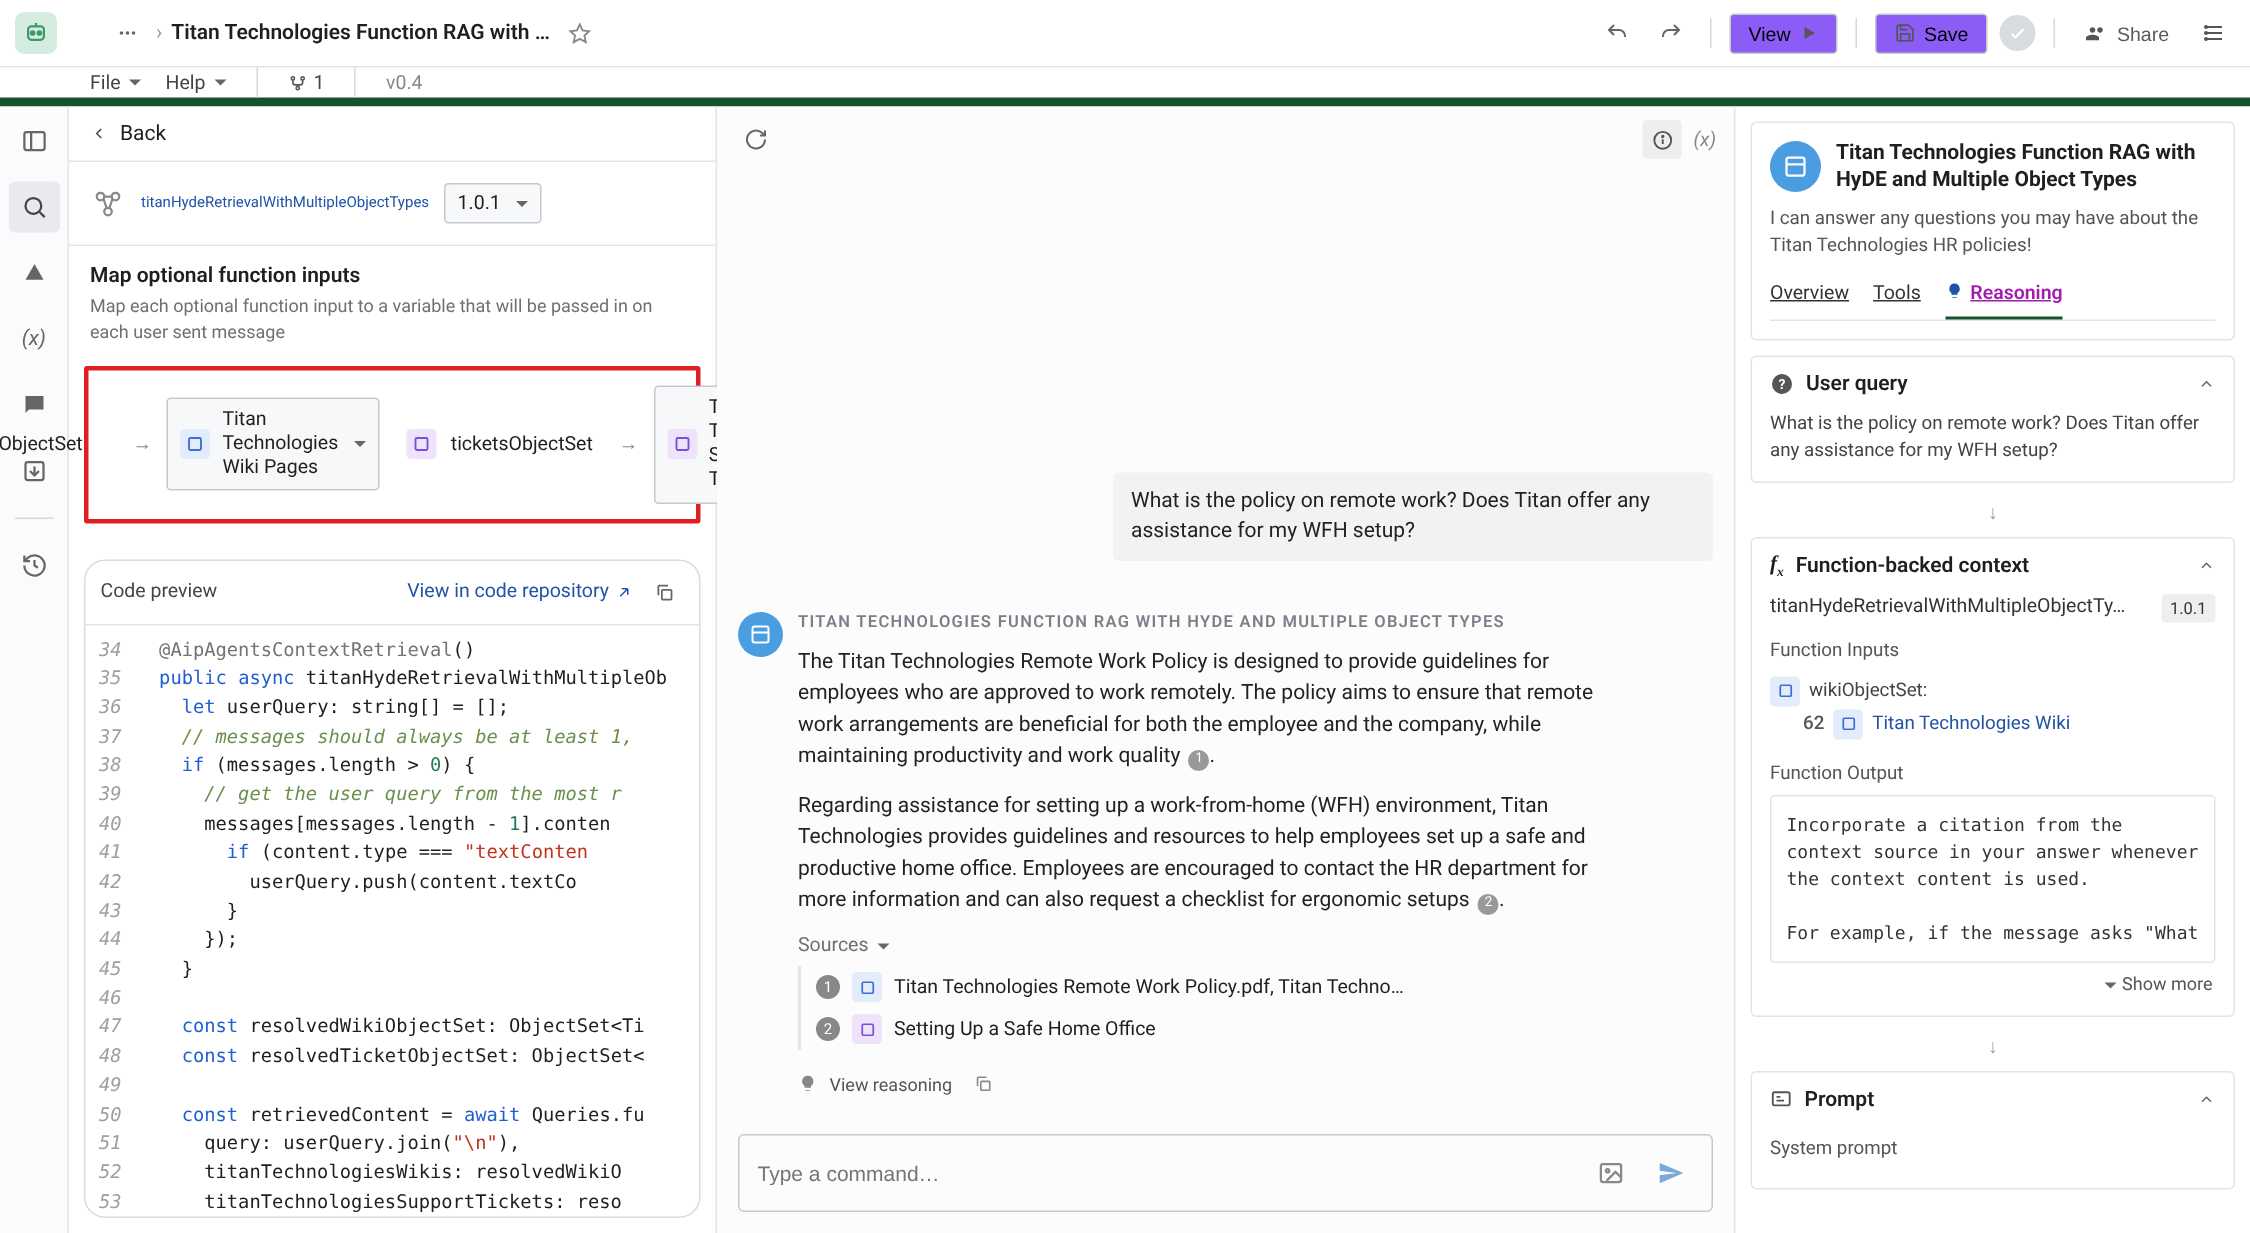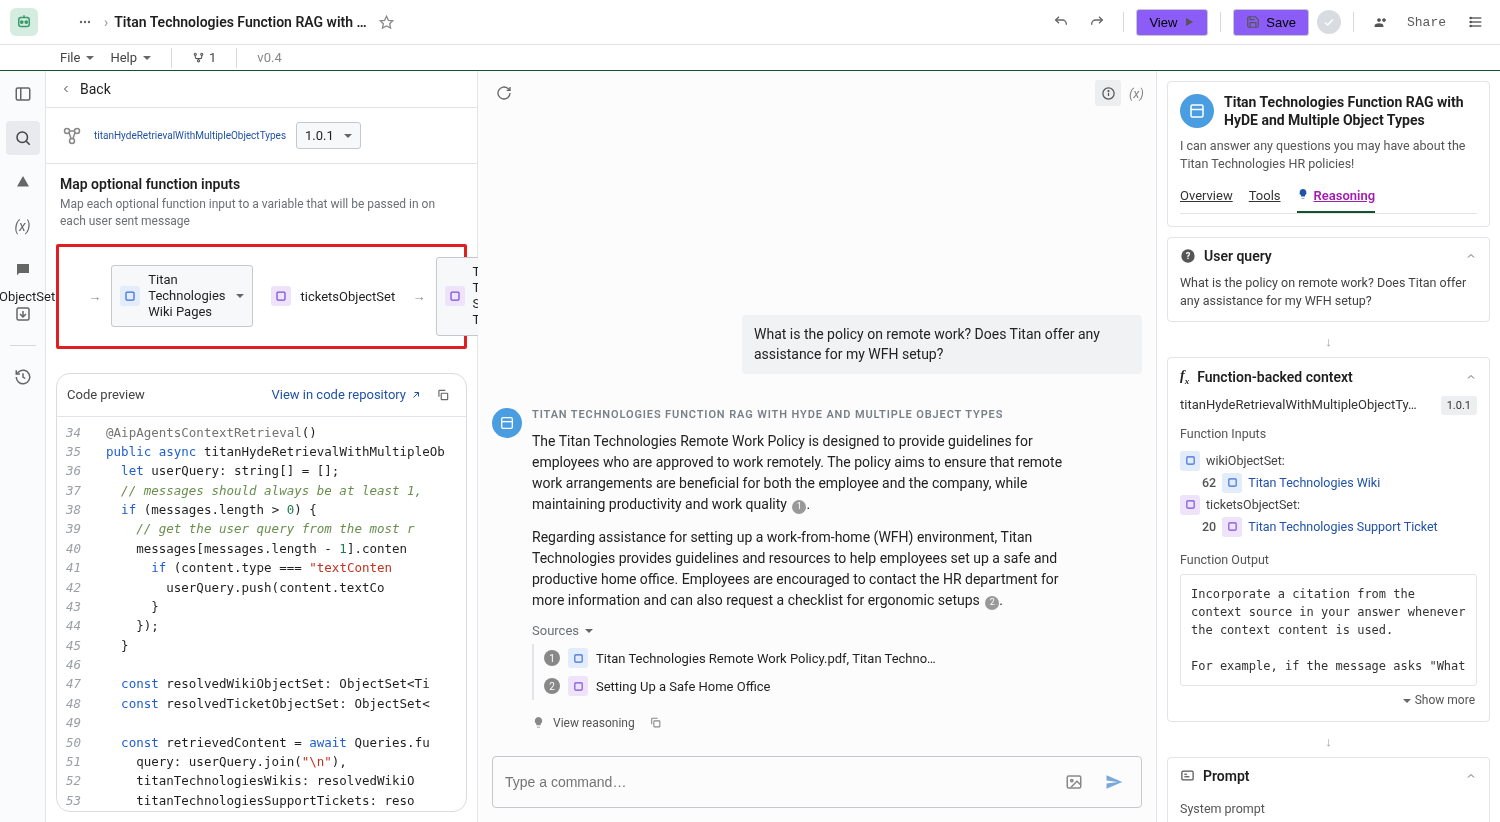--- a/index.html
+++ b/index.html
@@ -10,21 +10,21 @@
 .topbar { display: flex; align-items: center; height: 45px; border-bottom: 1px solid #e1e4e8; padding: 0 10px; gap: 8px; }
 .topbar .crumb { display: flex; align-items: center; gap: 6px; font-size: 14px; }
 .topbar .title { font-weight: 600; }
 .topbar .spacer { flex: 1; }
 .icon-btn { background: none; border: none; padding: 6px; cursor: pointer; color: #5a5a5a; display: inline-flex; align-items: center; justify-content: center; border-radius: 3px; }
 .btn { display: inline-flex; align-items: center; gap: 6px; padding: 5px 12px; border: 1px solid #c5c8cc; background: #8b5cf6; border-radius: 3px; font-size: 13px; cursor: pointer; }
 .vline { width: 1px; height: 20px; background: #d8d8d8; margin: 0 4px; }
 .menu-item { display: inline-flex; align-items: center; gap: 4px; cursor: pointer; }
 .caret { width: 0; height: 0; border-left: 4px solid transparent; border-right: 4px solid transparent; border-top: 4px solid #666; display: inline-block; margin-left: 2px; }
 
-.second-row { display:flex; align-items:center; padding: 0 10px 0 60px; height: 26px; gap: 16px; color:#444; font-size:13px; border-bottom:1px solid #14532d; }
+.second-row { display:flex; align-items:center; padding: 0 10px 0 60px; height: 26px; gap: 16px; color:#444; font-size:13px; border-bottom:6px solid #14532d; }
 
 
 .main { display: flex; flex: 1; min-height: 0; }
 .rail { width: 46px; background: #fafbfc; border-right: 1px solid #e1e4e8; display: flex; flex-direction: column; align-items: center; padding-top: 6px; gap: 10px; }
 .rail .ritem { width: 34px; height: 34px; display: flex; align-items: center; justify-content: center; border-radius: 4px; color: #5a5a5a; cursor: pointer; }
 .rail .ritem.active { background: #e8eaed; }
 
 .left-panel { width: 432px; border-right: 1px solid #e1e4e8; display: flex; flex-direction: column; background: #fff; }
 .back-row { display: flex; align-items: center; gap: 8px; padding: 10px 14px; border-bottom: 1px solid #e1e4e8; font-size: 14px; }
 .fn-row { display: flex; align-items: center; gap: 10px; padding: 14px; border-bottom: 1px solid #e1e4e8; }
@@ -164,21 +164,21 @@
           <polyline points="7 3 7 8 15 8"></polyline>
         </svg>
         <span>Save</span>
       </button>
     <button class="icon-btn" style="background:#d8dce0;border-radius:50%;width:24px;height:24px;">
         <svg width="13" height="13" viewBox="0 0 24 24" fill="none" stroke="#fff" stroke-width="3">
           <polyline points="20 6 9 17 4 12"></polyline>
         </svg>
       </button>
     <span class="vline"></span>
-    <button class="icon-btn" style="display:flex;gap:18px;padding:5px 8px;font-family:Liberation Mono, monospace;">
+    <button class="icon-btn" style="display:flex;gap:6px;padding:5px 8px;">
         <svg width="15" height="15" viewBox="0 0 24 24" fill="#555">
           <path d="M16 11c1.66 0 3-1.34 3-3s-1.34-3-3-3-3 1.34-3 3 1.34 3 3 3zM8 11c1.66 0 3-1.34 3-3S9.66 5 8 5 5 6.34 5 8s1.34 3 3 3zM8 13c-2.33 0-7 1.17-7 3.5V19h14v-2.5c0-2.33-4.67-3.5-7-3.5z"></path>
         </svg>
         <span style="font-size:13px;">Share</span>
       </button>
     <button class="icon-btn">
         <svg width="16" height="16" viewBox="0 0 24 24" fill="none" stroke="#555" stroke-width="2">
           <line x1="4" y1="6" x2="20" y2="6"></line>
           <line x1="4" y1="12" x2="20" y2="12"></line>
           <line x1="4" y1="18" x2="20" y2="18"></line>
@@ -521,39 +521,20 @@
     <div class="input-sub">
       <span class="count-pill">62</span>
       <span class="obj-icon blue">
                     <svg width="11" height="11" viewBox="0 0 24 24" fill="none" stroke="currentColor" stroke-width="2.5">
                       <rect x="4" y="4" width="16" height="16" rx="2"></rect>
                     </svg>
                   </span>
       <span>Titan Technologies Wiki</span>
     </div>
               </div>
-              <div>
-    <div class="input-item">
-      <span class="obj-icon purple">
-                    <svg width="11" height="11" viewBox="0 0 24 24" fill="none" stroke="currentColor" stroke-width="2.5">
-                      <rect x="4" y="4" width="16" height="16" rx="2"></rect>
-                    </svg>
-                  </span>
-      <span>ticketsObjectSet:</span>
-    </div>
-    <div class="input-sub">
-      <span class="count-pill">20</span>
-      <span class="obj-icon purple">
-                    <svg width="11" height="11" viewBox="0 0 24 24" fill="none" stroke="currentColor" stroke-width="2.5">
-                      <rect x="4" y="4" width="16" height="16" rx="2"></rect>
-                    </svg>
-                  </span>
-      <span>Titan Technologies Support Ticket</span>
-    </div>
-              </div>
             </div>
           <div class="subhead" style="margin-top:14px;">Function Output</div>
           <div class="output-box">Incorporate a citation from the context source in your answer whenever the context content is used.
 
 For example, if the message asks "What</div>
           <div class="show-more">
               <span class="caret"></span>
               <span>Show more</span>
             </div>
         </div>

